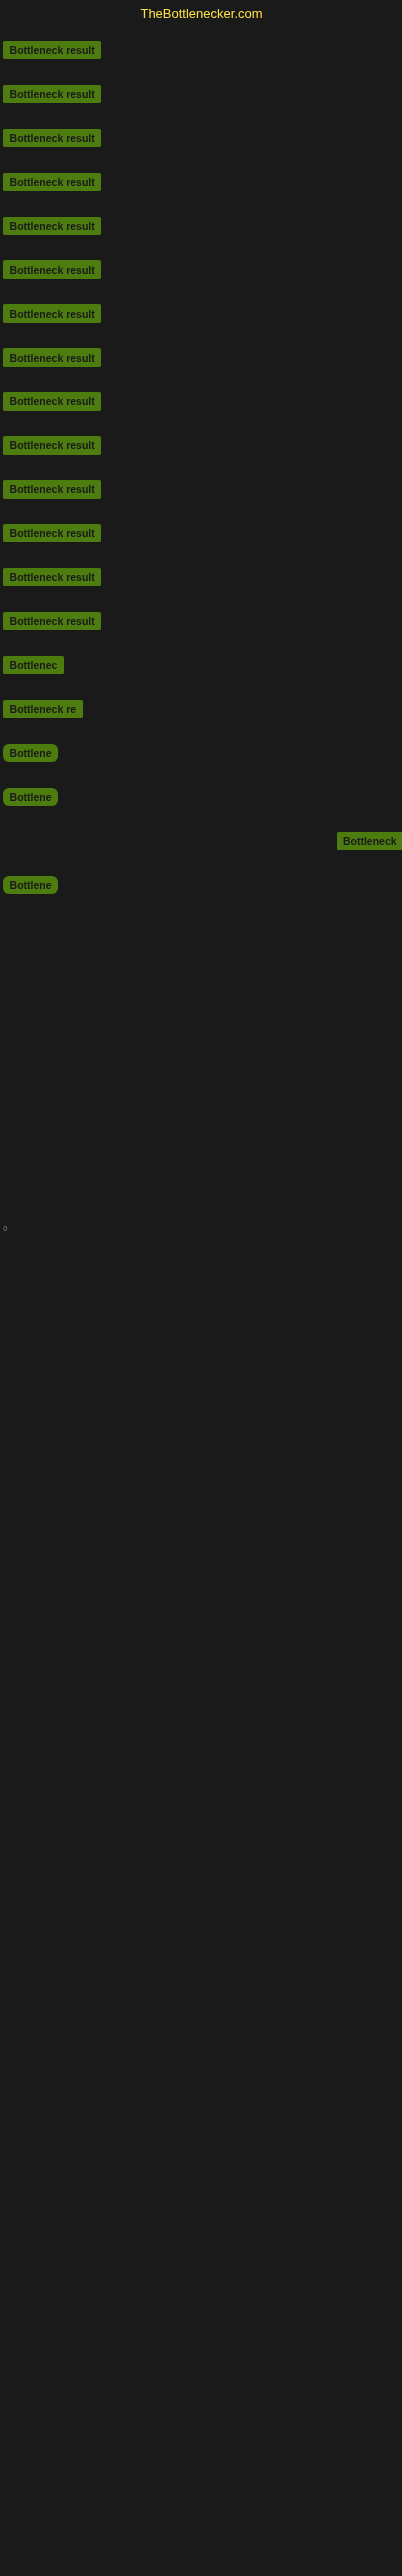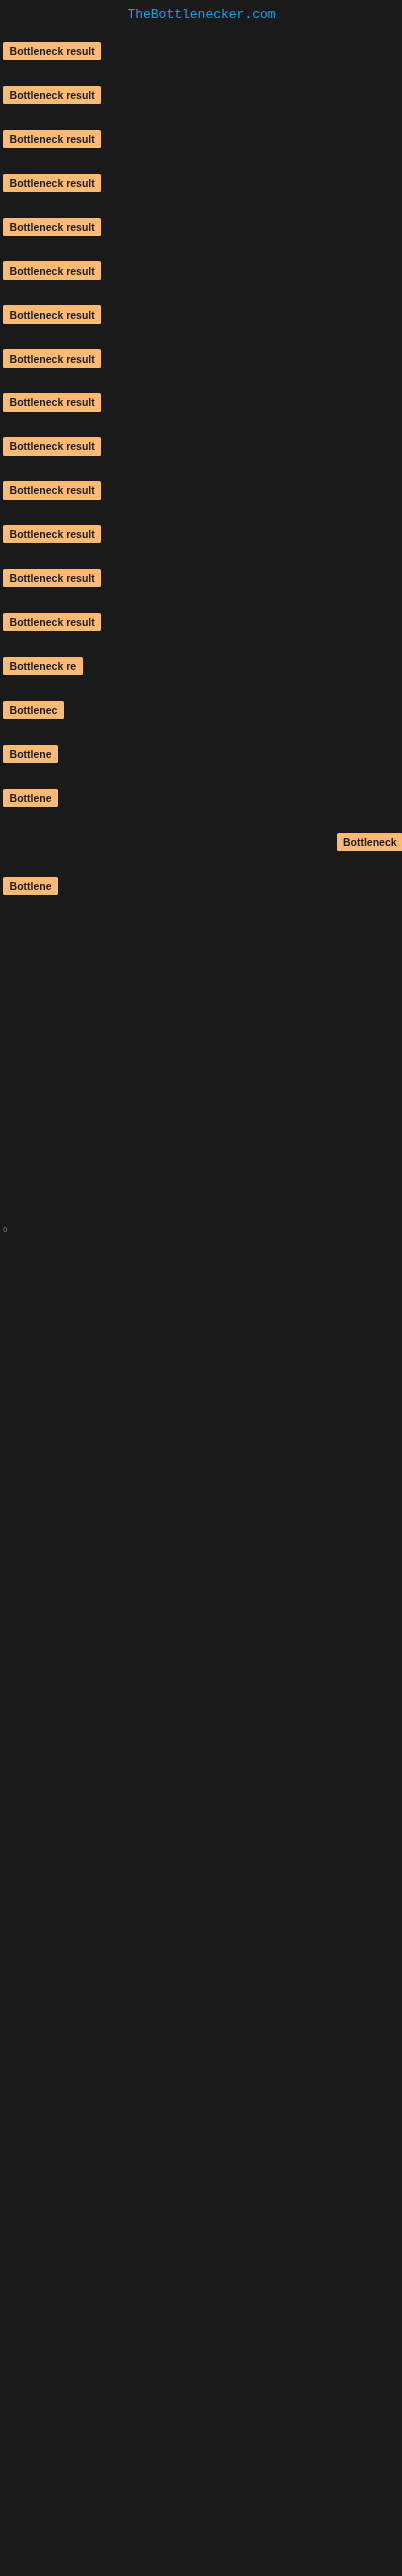--- a/index.html
+++ b/index.html
@@ -16,38 +16,37 @@
       position: relative;
     }
 
     .site-header {
       text-align: center;
       padding: 6.4px 0 9.7px 0;
       background-color: #1a1a1a;
     }
 
     .site-title {
-      color: #0ea5e9;
+      color: #fde047;
       font-size: 13px;
       font-weight: normal;
-      font-family: Liberation Mono, monospace;
     }
 
     .bottleneck-items-container {
       padding: 0 0 16px 0;
     }
 
     .bottleneck-item {
       margin-bottom: 1.6px;
       padding: 4.8px 0 4.8px 3.2px;
     }
 
     .bottleneck-badge {
       display: inline-block;
-      background-color: #fdba74;
+      background-color: #4d7c0f;
       color: #1a1a1a;
       font-size: 10.5px;
       font-weight: bold;
       padding: 3.2px 6.4px;
       border-radius: 1.6px;
       white-space: nowrap;
       overflow: hidden;
     }
 
     .bottom-section {
@@ -59,21 +58,21 @@
       color: #888888;
       font-size: 7.2px;
       padding-left: 3.2px;
       margin-top: 8px;
     }
 
     
     .item-full { max-width: 109px; }
     .item-w1 { max-width: 89px; }
     .item-w2 { max-width: 76px; }
-    .item-w3 { max-width: 64px; }
+    .item-w3 { max-width: 64px; border-radius: 6px; }
     .item-w4 { max-width: 56px; }
     .item-w5 { max-width: 48px; }
   </style>
 </head>
 <body>
 
 <div class="site-header">
   <span class="site-title">TheBottlenecker.com</span>
 </div>
 
@@ -85,22 +84,22 @@
     <div class="bottleneck-item" style="margin-bottom: 3.2px; padding-top: 9.7px; padding-bottom: 9.7px;"><span class="bottleneck-badge item-full">Bottleneck result</span></div>
     <div class="bottleneck-item" style="margin-bottom: 3.2px; padding-top: 9.7px; padding-bottom: 9.7px;"><span class="bottleneck-badge item-full">Bottleneck result</span></div>
     <div class="bottleneck-item" style="margin-bottom: 3.2px; padding-top: 9.7px; padding-bottom: 9.7px;"><span class="bottleneck-badge item-full">Bottleneck result</span></div>
     <div class="bottleneck-item" style="margin-bottom: 3.2px; padding-top: 9.7px; padding-bottom: 9.7px;"><span class="bottleneck-badge item-full">Bottleneck result</span></div>
     <div class="bottleneck-item" style="margin-bottom: 3.2px; padding-top: 9.7px; padding-bottom: 9.7px;"><span class="bottleneck-badge item-full">Bottleneck result</span></div>
     <div class="bottleneck-item" style="margin-bottom: 3.2px; padding-top: 9.7px; padding-bottom: 9.7px;"><span class="bottleneck-badge item-full">Bottleneck result</span></div>
     <div class="bottleneck-item" style="margin-bottom: 3.2px; padding-top: 9.7px; padding-bottom: 9.7px;"><span class="bottleneck-badge item-full">Bottleneck result</span></div>
     <div class="bottleneck-item" style="margin-bottom: 3.2px; padding-top: 9.7px; padding-bottom: 9.7px;"><span class="bottleneck-badge item-full">Bottleneck result</span></div>
     <div class="bottleneck-item" style="margin-bottom: 3.2px; padding-top: 9.7px; padding-bottom: 9.7px;"><span class="bottleneck-badge item-full">Bottleneck result</span></div>
     <div class="bottleneck-item" style="margin-bottom: 3.2px; padding-top: 9.7px; padding-bottom: 9.7px;"><span class="bottleneck-badge item-full">Bottleneck result</span></div>
+    <div class="bottleneck-item" style="margin-bottom: 3.2px; padding-top: 9.7px; padding-bottom: 9.7px;"><span class="bottleneck-badge item-w2">Bottlenec</span></div>
     <div class="bottleneck-item" style="margin-bottom: 3.2px; padding-top: 9.7px; padding-bottom: 9.7px;"><span class="bottleneck-badge item-w1">Bottleneck re</span></div>
-    <div class="bottleneck-item" style="margin-bottom: 3.2px; padding-top: 9.7px; padding-bottom: 9.7px;"><span class="bottleneck-badge item-w2">Bottlenec</span></div>
     <div class="bottleneck-item" style="margin-bottom: 3.2px; padding-top: 9.7px; padding-bottom: 9.7px;"><span class="bottleneck-badge item-w3">Bottlene</span></div>
     <div class="bottleneck-item" style="margin-bottom: 3.2px; padding-top: 9.7px; padding-bottom: 9.7px;"><span class="bottleneck-badge item-w3">Bottlene</span></div>
     <div class="bottleneck-item" style="margin-bottom: 3.2px; padding-top: 9.7px; padding-bottom: 9.7px; text-align: right;"><span class="bottleneck-badge item-w2">Bottleneck</span></div>
     <div class="bottleneck-item" style="margin-bottom: 3.2px; padding-top: 9.7px; padding-bottom: 9.7px;"><span class="bottleneck-badge item-w3">Bottlene</span></div>
   </div>
 
 <div class="bottom-section">
   <div style="height: 242px;"></div>
   <div class="small-label">0</div>
   <div style="height: 242px;"></div>

